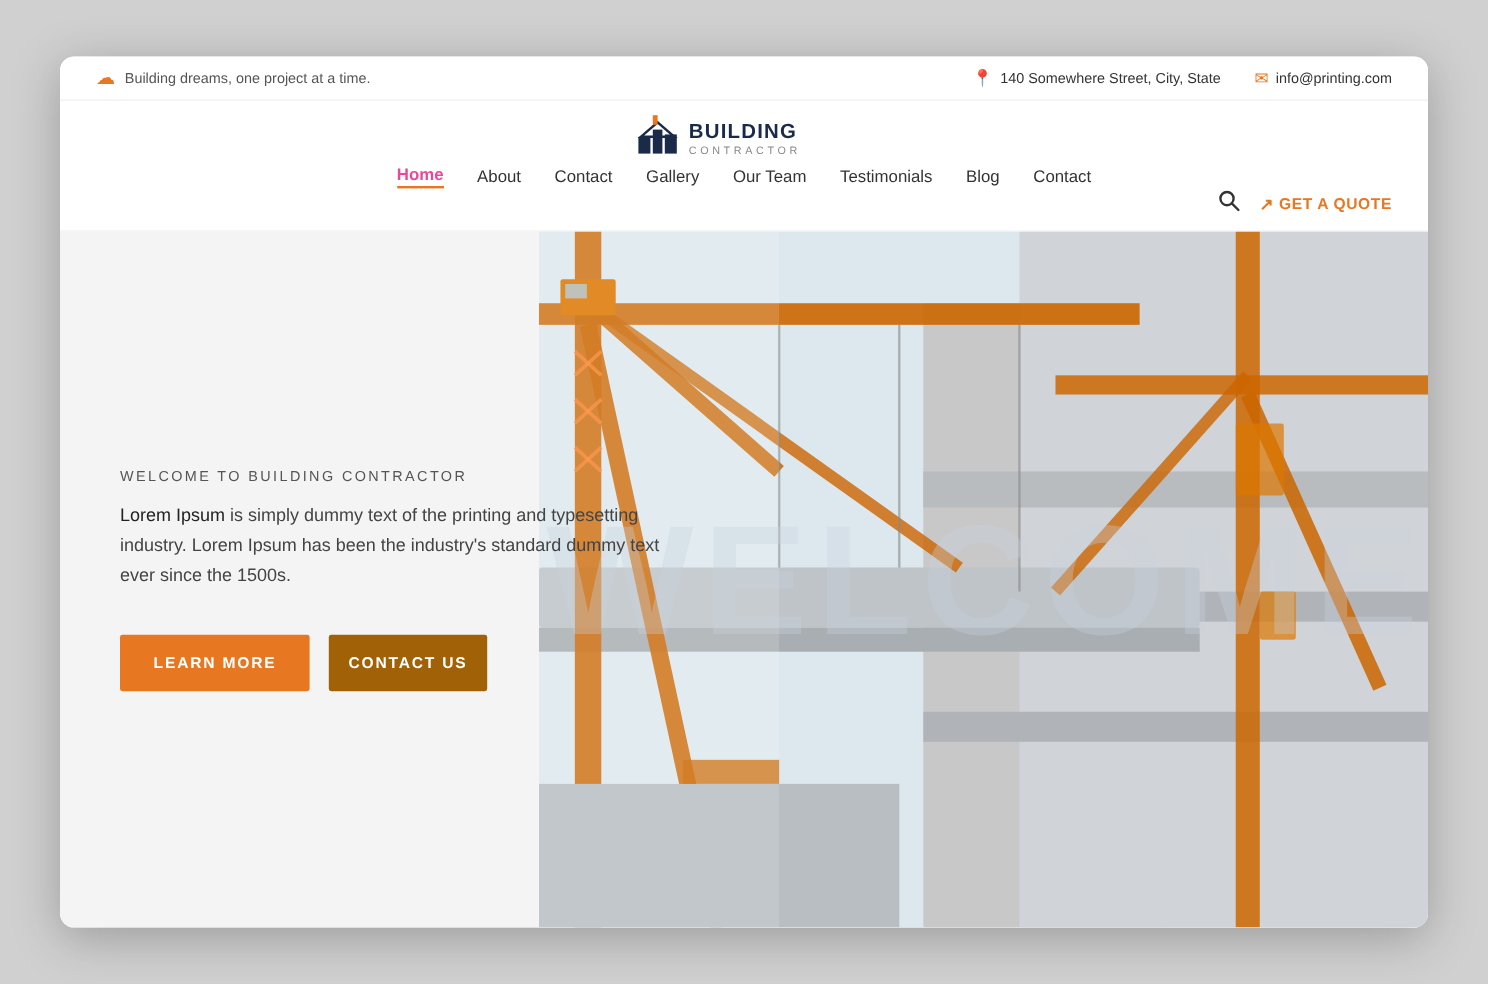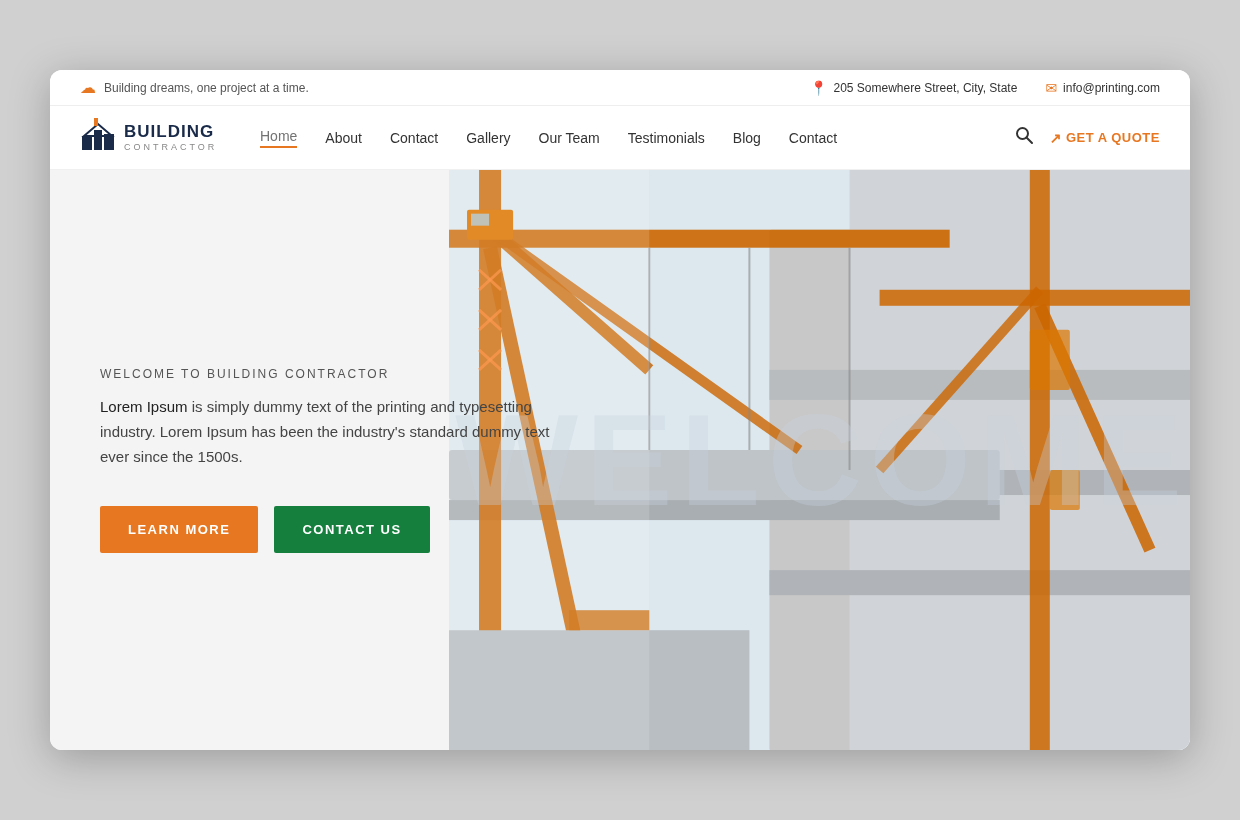--- a/index.html
+++ b/index.html
@@ -52,20 +52,21 @@
     .mail-icon { color: #e87722; font-size: 14px; }
 
     
     .navbar {
       background: #fff;
       display: flex;
       align-items: center;
       padding: 10px 30px;
       border-bottom: 1px solid #f0f0f0;
       gap: 0;
+      flex-direction: column;
     }
     .logo {
       display: flex;
       align-items: center;
       gap: 8px;
       margin-right: 40px;
       min-width: 140px;
     }
     .logo-icon {
       font-size: 28px;
@@ -95,22 +96,22 @@
       flex: 1;
     }
     .nav-link {
       font-size: 14px;
       color: #333;
       text-decoration: none;
       font-weight: 500;
       cursor: pointer;
     }
     .nav-link.active {
-      color: #737373;
-      font-weight: 400;
+      color: #ec4899;
+      font-weight: 700;
       border-bottom: 2px solid #e87722;
       padding-bottom: 2px;
     }
     .nav-actions {
       display: flex;
       align-items: center;
       gap: 16px;
       margin-left: auto;
     }
     .search-icon-btn {
@@ -205,24 +206,24 @@
       border: none;
       padding: 16px 28px;
       font-size: 13px;
       font-weight: 700;
       letter-spacing: 1.5px;
       text-transform: uppercase;
       cursor: pointer;
       border-radius: 2px;
     }
     .btn-contact-us {
-      background: #15803d;
+      background: #a16207;
       color: #fff;
       border: none;
-      padding: 16px 28px;
+      padding: 16px 16px;
       font-size: 13px;
       font-weight: 700;
       letter-spacing: 1.5px;
       text-transform: uppercase;
       cursor: pointer;
       border-radius: 2px;
     }
 
     
     .crane-container {
@@ -238,21 +239,21 @@
 <div class="browser-frame">
 
   <div class="info-bar">
     <div class="info-bar-tagline">
       <span class="cloud-icon">☁</span>
       <span>Building dreams, one project at a time.</span>
     </div>
     <div class="info-bar-right">
       <div class="info-bar-item">
         <span class="pin-icon">📍</span>
-        <span>205 Somewhere Street, City, State</span>
+        <span>140 Somewhere Street, City, State</span>
       </div>
       <div class="info-bar-item">
         <span class="mail-icon">✉</span>
         <span>info@printing.com</span>
       </div>
     </div>
   </div>
 
   <div class="navbar">
     <div class="logo">

